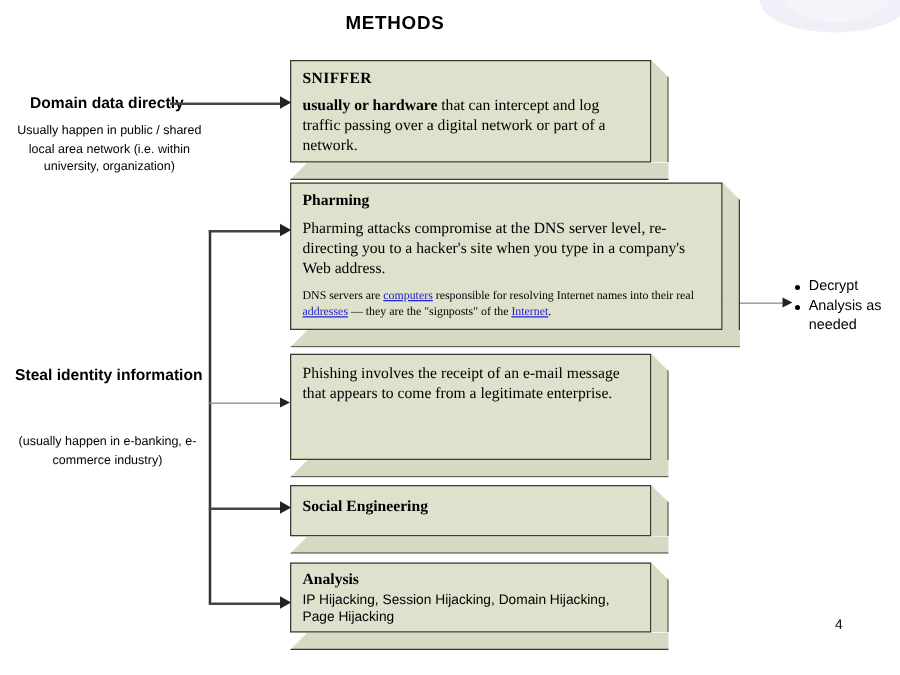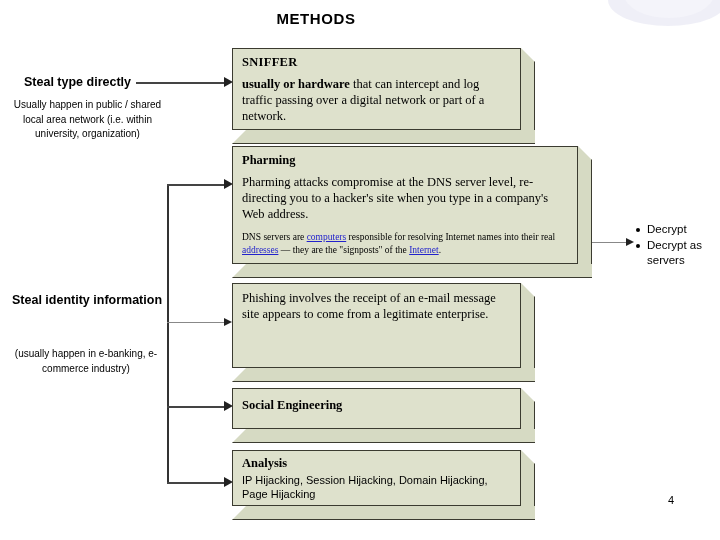--- a/index.html
+++ b/index.html
@@ -210,21 +210,21 @@
   }
 </style>
 </head>
 <body>
 
 <div class="corner-arc"></div>
 <div class="corner-arc2"></div>
 
 <div class="methods-title">METHODS</div>
 
-<div class="lbl-head" style="left:24px; top:75px;">Steal type directly</div>
+<div class="lbl-head" style="left:24px; top:75px;">Domain data directly</div>
 <div class="lbl-sub" style="left:10px; top:98px; width:155px;">Usually happen in public / shared local area network (i.e. within university, organization)</div>
 
 <div class="lbl-head" style="left:12px; top:293px;">Steal identity information</div>
 <div class="lbl-sub" style="left:6px; top:318px; width:160px;margin-top:29px;">(usually happen in e-banking, e-commerce industry)</div>
 
 <div class="hline" style="left:136px; top:82px; width:90px;"></div>
 <div class="arrow-head" style="left:224px; top:77px;"></div>
 
 <div class="vline" style="left:167px; top:184px; height:299px;"></div>
 
@@ -262,21 +262,21 @@
     <div class="box-body">Pharming attacks compromise at the DNS server level, re-directing you to a hacker's site when you type in a company's Web address.</div>
     <div class="box-sub"><span>DNS servers are </span><a href="#">computers</a><span> responsible for resolving Internet names into their real </span><a href="#">addresses</a><span> — they are the "signposts" of the </span><a href="#">Internet</a><span>.</span></div>
   </div>
 </div>
 
 <div class="box3d" style="left:232px; top:283px; width:289px; height:85px;">
   <div class="side"></div>
   <div class="bottom"></div>
   <div class="face"></div>
   <div class="box-inner">
-    <div class="box-body">Phishing involves the receipt of an e-mail message site appears to come from a legitimate enterprise.</div>
+    <div class="box-body">Phishing involves the receipt of an e-mail message that appears to come from a legitimate enterprise.</div>
   </div>
 </div>
 
 <div class="box3d" style="left:232px; top:388px; width:289px; height:41px;">
   <div class="side"></div>
   <div class="bottom"></div>
   <div class="face"></div>
   <div class="box-inner" style="padding-top:10px;">
     <div class="box-title">Social Engineering</div>
   </div>
@@ -292,18 +292,18 @@
   </div>
 </div>
 
 <div class="bullets">
   <div class="row">
     <span class="dot"></span>
     <span>Decrypt</span>
   </div>
   <div class="row">
     <span class="dot"></span>
-    <span>Decrypt as servers</span>
+    <span>Analysis as needed</span>
   </div>
 </div>
 
 <div class="footer-author">K. Salah</div>
 <div class="footer-page">4</div>
 
 </body></html>

